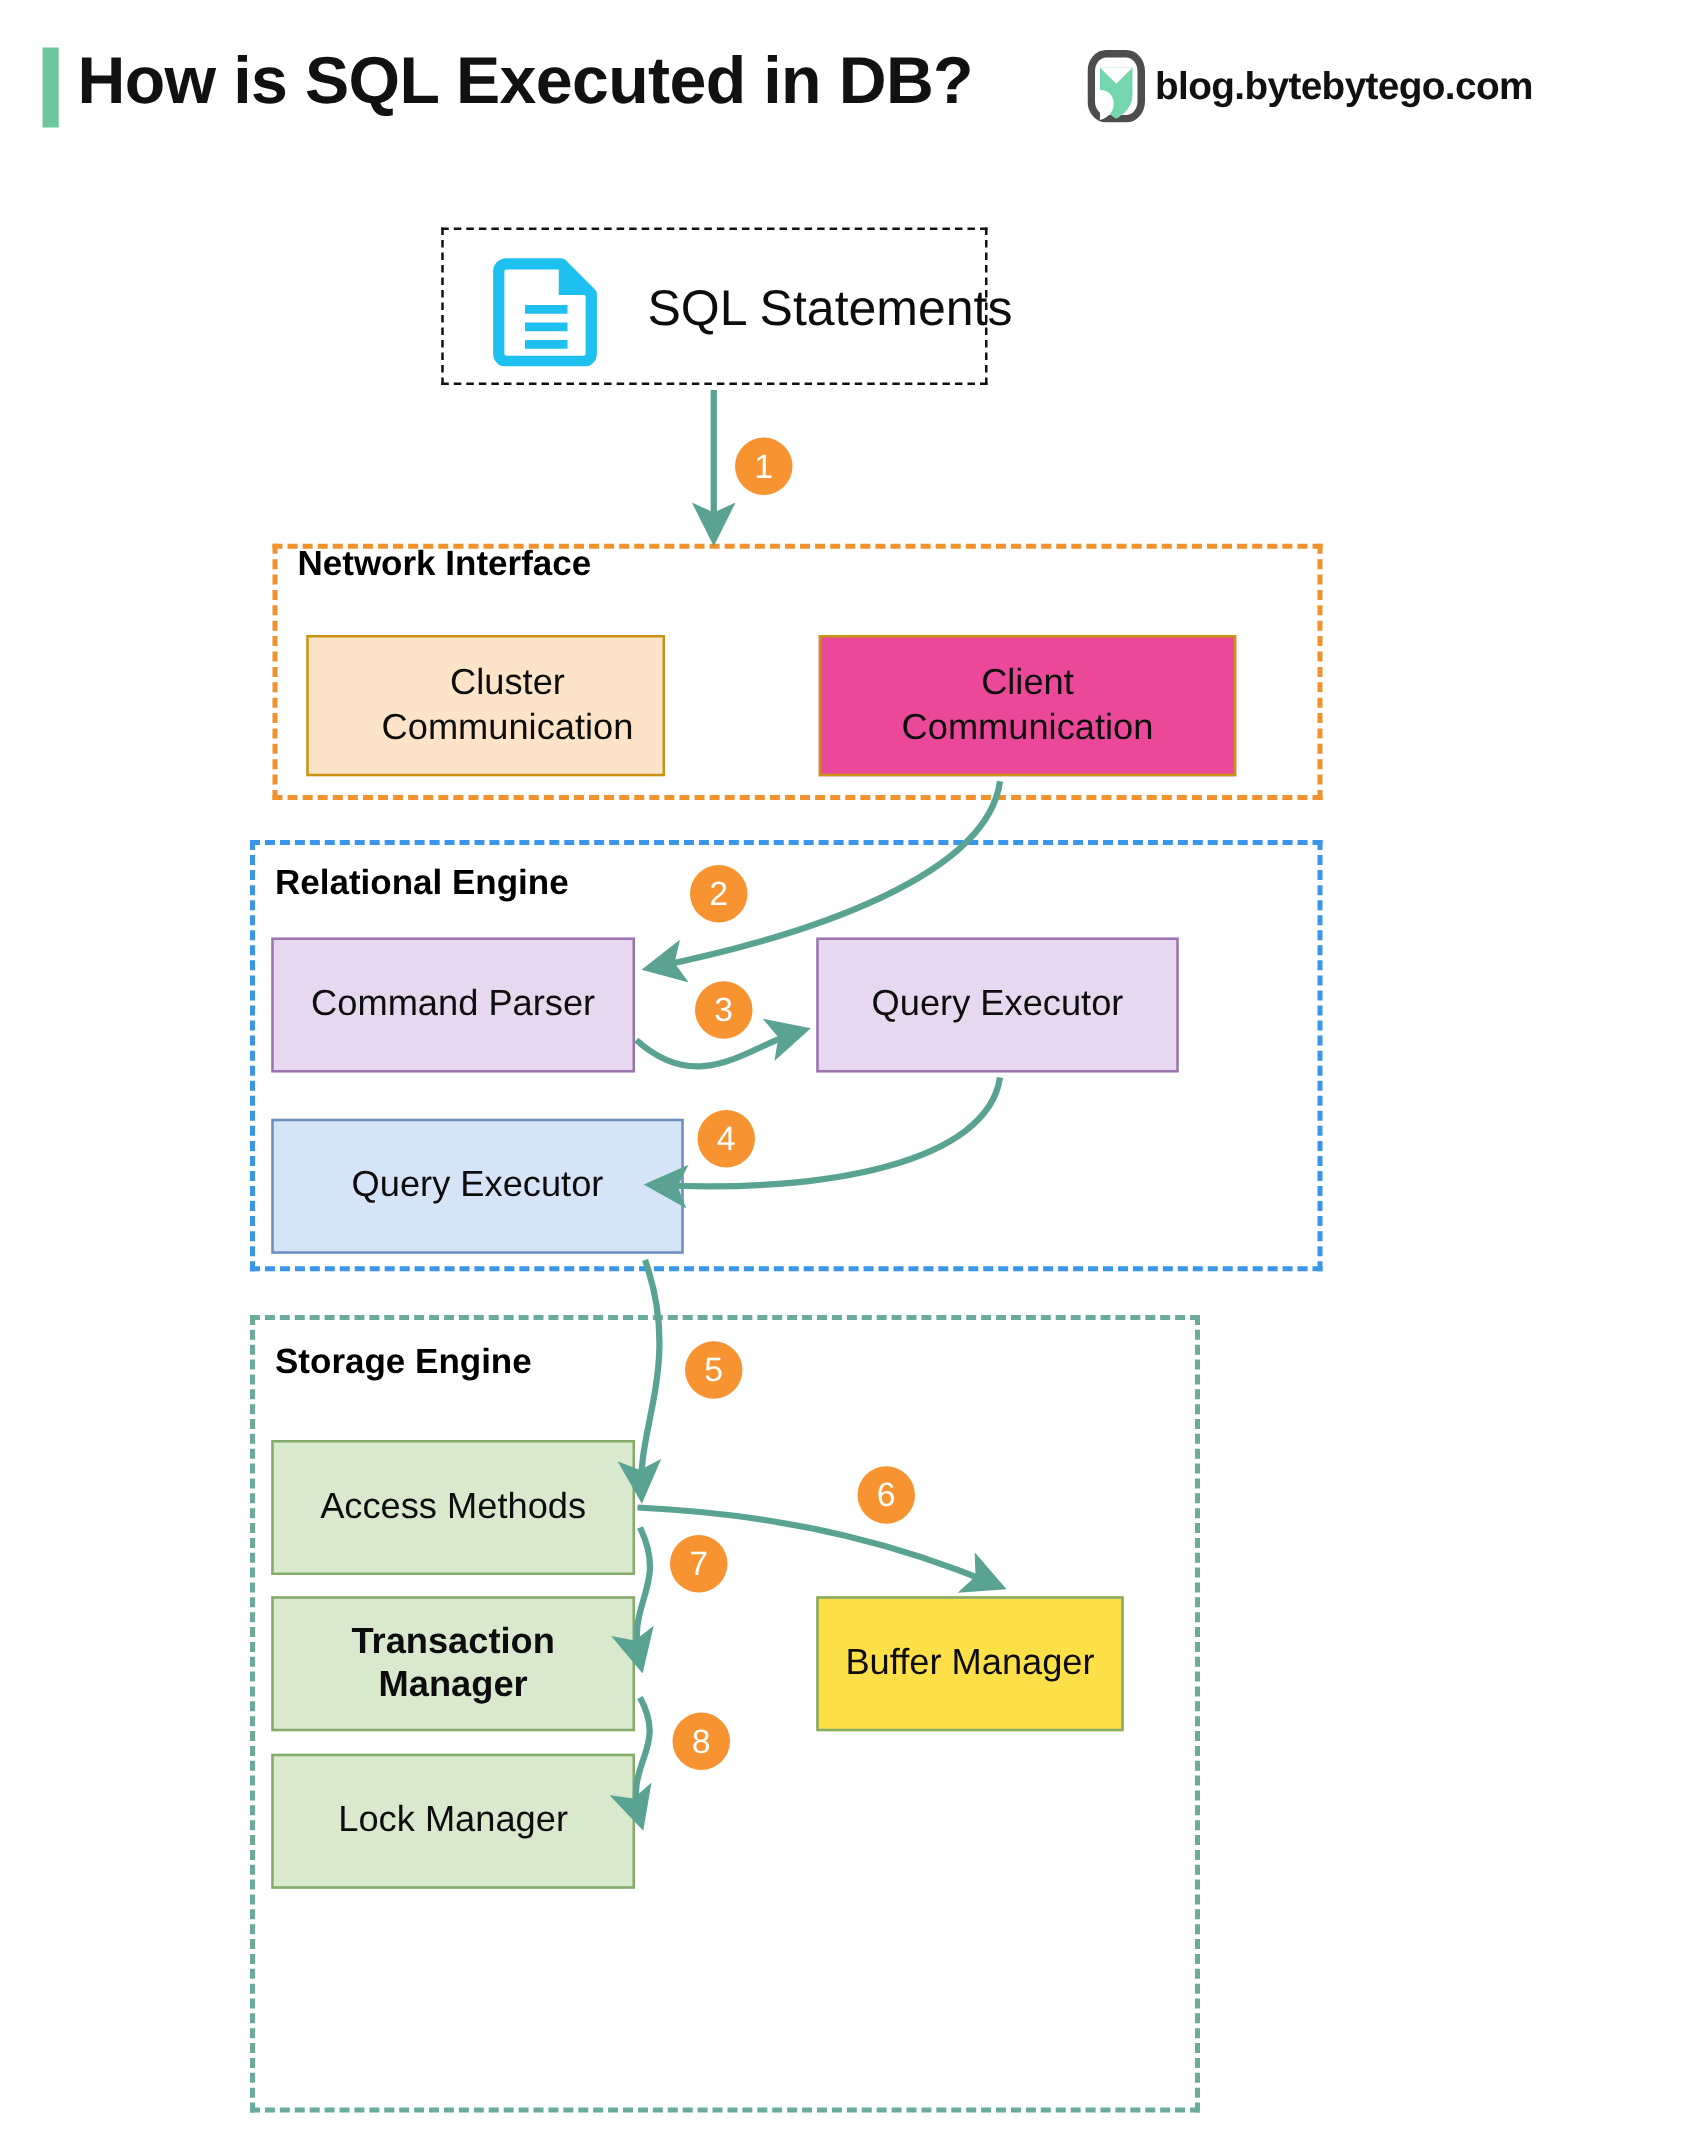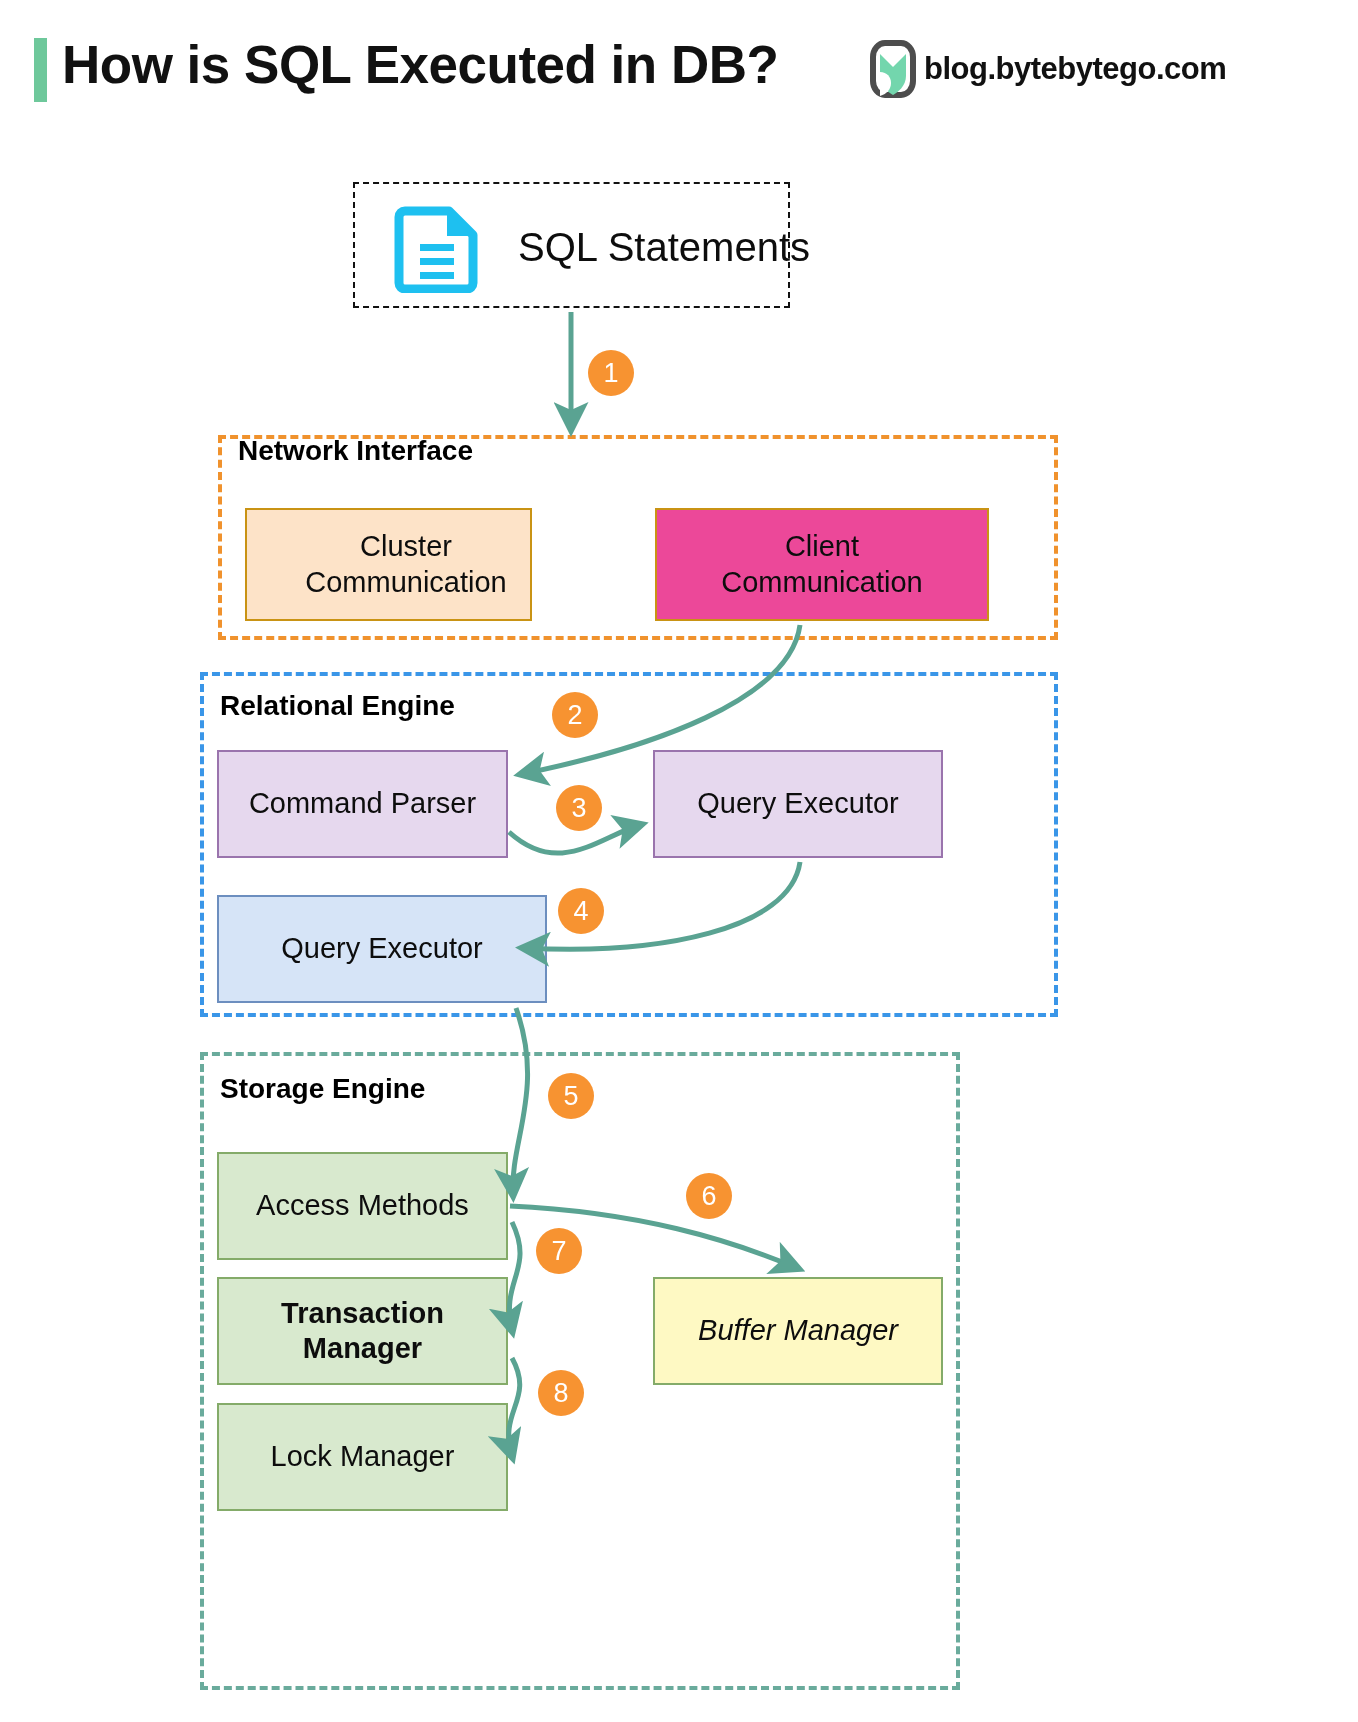--- a/index.html
+++ b/index.html
@@ -123,21 +123,21 @@
   <div class="node" style="left:217px;top:1152px;width:291px;height:108px;background:#d8e9ce;border:2px solid #84ab69;">
     <span>Access Methods</span>
   </div>
   <div class="node" style="left:217px;top:1277px;width:291px;height:108px;background:#d8e9ce;border:2px solid #84ab69;">
     <span style="white-space:pre-line;font-weight:bold;">Transaction
 Manager</span>
   </div>
   <div class="node" style="left:217px;top:1403px;width:291px;height:108px;background:#d8e9ce;border:2px solid #84ab69;">
     <span>Lock Manager</span>
   </div>
-  <div class="node" style="left:653px;top:1277px;width:290px;height:108px;background:#fef9c3;border:2px solid #84ab69;font-style:italic;">
+  <div class="node" style="left:653px;top:1277px;width:246px;height:108px;background:#fde047;border:2px solid #84ab69;">
     <span>Buffer Manager</span>
   </div>
 
   <svg id="edges">
     <defs>
       <marker id="ah" markerWidth="7" markerHeight="7" refX="5.2" refY="3.5" orient="auto" markerUnits="strokeWidth">
         <path d="M0,0 L7,3.5 L0,7 L1.6,3.5 z" fill="#5aa392"></path>
       </marker>
     </defs>
     <g fill="none" stroke="#5aa392" stroke-width="5" marker-end="url(#ah)">

